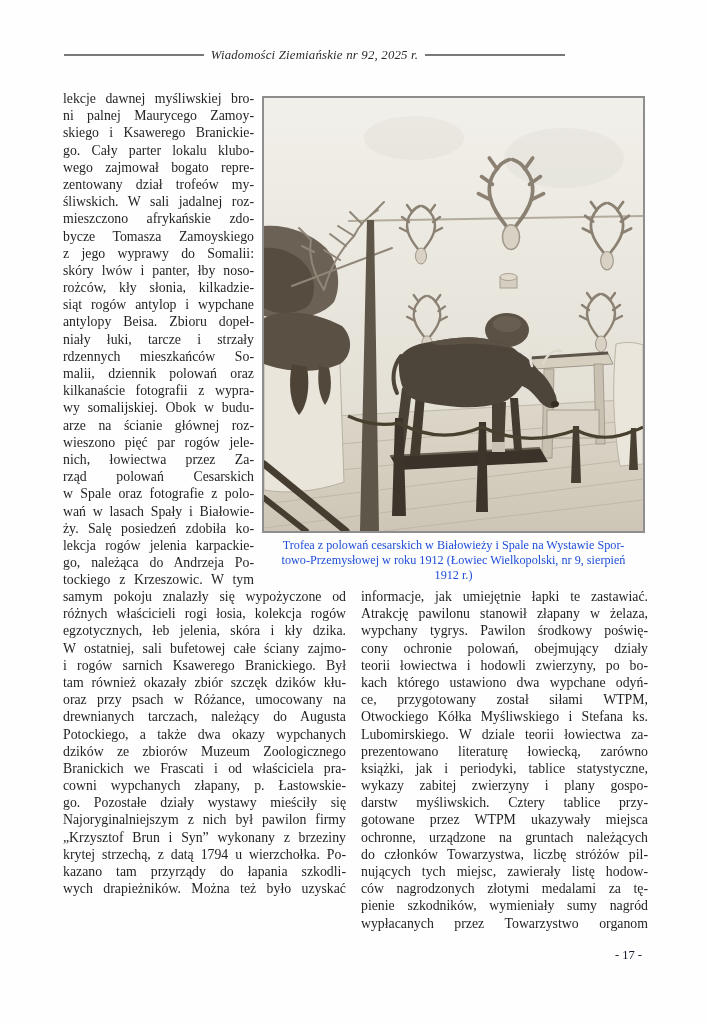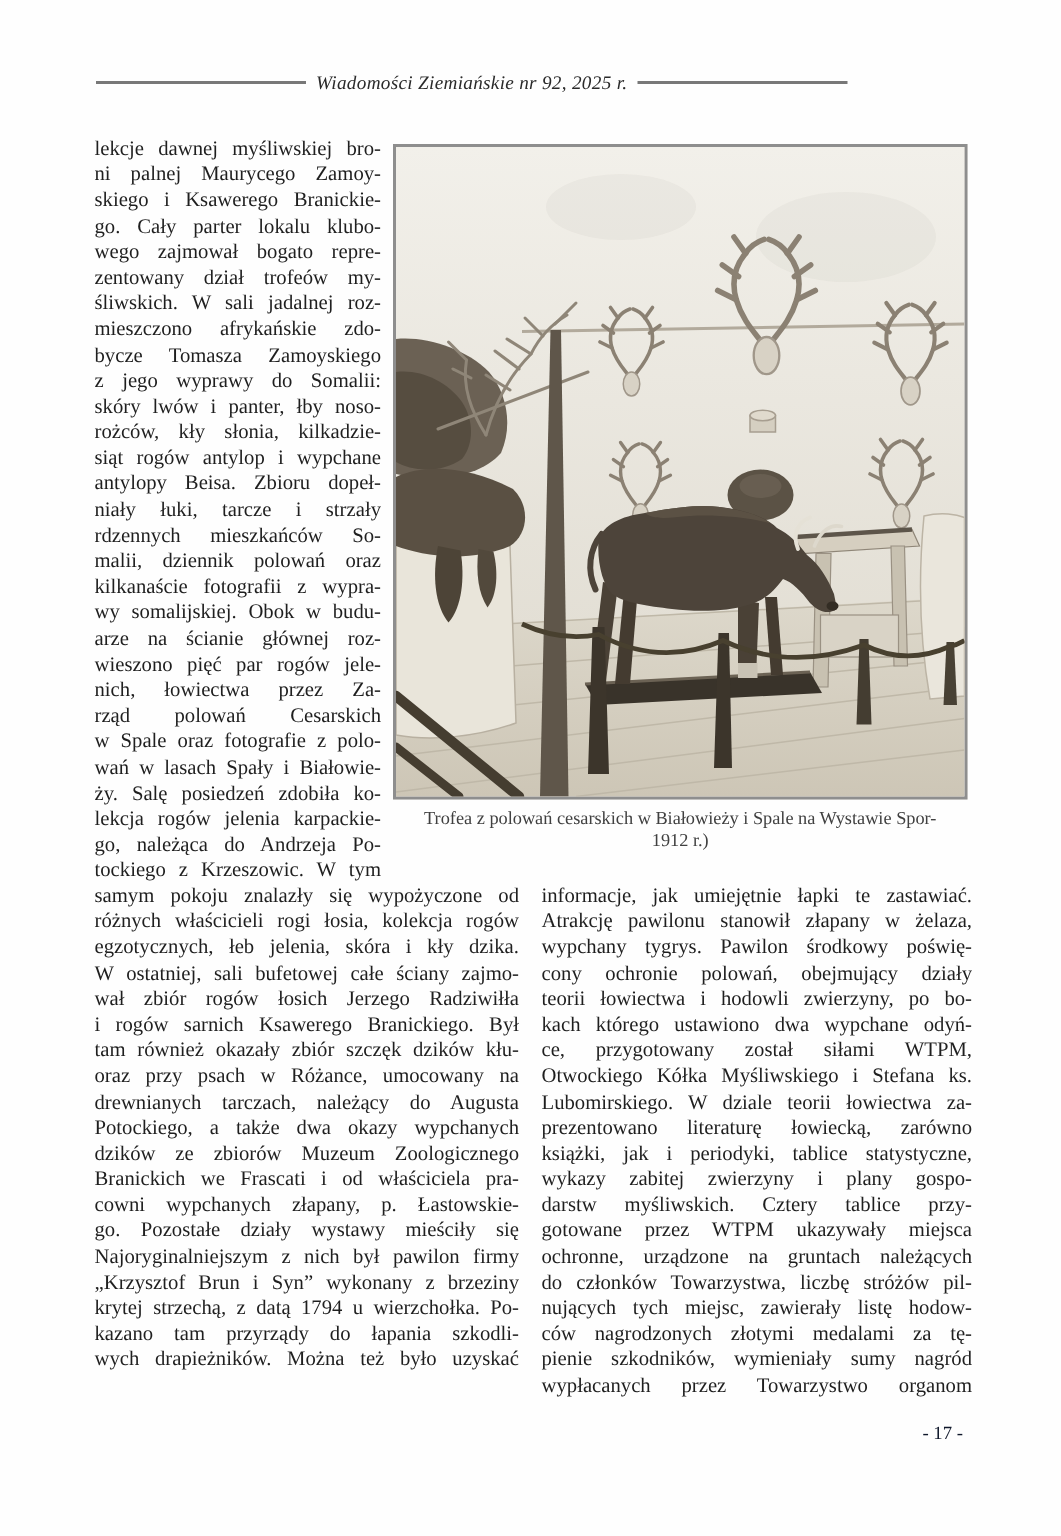--- a/index.html
+++ b/index.html
@@ -36,21 +36,21 @@
   .photo-frame{
     position:absolute;left:0;top:0;width:379px;height:433px;
     border:2px solid #8e8e8e;background:#edeae3;
   }
   .caption{
     position:absolute;left:0;top:442px;width:383px;
     text-align:center;
   }
   .cap-line{
     font-size:12.2px;line-height:15.2px;height:15.2px;
-    white-space:nowrap;color:#404040;
+    white-space:nowrap;color:#1d4ed8;
   }
   
   .page-number{
     position:absolute;top:948px;left:0;width:642px;
     text-align:right;font-size:12.5px;color:#0f172a;
   }
 </style>
 </head>
 <body>
 
@@ -214,30 +214,30 @@
         </g>
 
         <g stroke="#453d30" stroke-linecap="round">
           <line x1="0" y1="366" x2="82" y2="433" stroke-width="7"></line>
           <line x1="0" y1="400" x2="42" y2="433" stroke-width="6"></line>
         </g>
       </svg>
     </div>
     <figcaption class="caption">
         <div class="cap-line">Trofea z polowań cesarskich w Białowieży i Spale na Wystawie Spor-</div>
+        <div class="cap-line">towo-Przemysłowej w roku 1912 (Łowiec Wielkopolski, nr 9, sierpień</div>
         <div class="cap-line">1912 r.)</div>
       </figcaption>
   </figure>
 
   <div class="tcol lower-left">
       <div class="tline">samym pokoju znalazły się wypożyczone od</div>
       <div class="tline">różnych właścicieli rogi łosia, kolekcja rogów</div>
       <div class="tline">egzotycznych, łeb jelenia, skóra i kły dzika.</div>
       <div class="tline">W ostatniej, sali bufetowej całe ściany zajmo-</div>
-      <div class="tline">wał zbiór rogów łosich Jerzego Radziwiłła</div>
       <div class="tline">i rogów sarnich Ksawerego Branickiego. Był</div>
       <div class="tline">tam również okazały zbiór szczęk dzików kłu-</div>
       <div class="tline">oraz przy psach w Różance, umocowany na</div>
       <div class="tline">drewnianych tarczach, należący do Augusta</div>
       <div class="tline">Potockiego, a także dwa okazy wypchanych</div>
       <div class="tline">dzików ze zbiorów Muzeum Zoologicznego</div>
       <div class="tline">Branickich we Frascati i od właściciela pra-</div>
       <div class="tline">cowni wypchanych złapany, p. Łastowskie-</div>
       <div class="tline">go. Pozostałe działy wystawy mieściły się</div>
       <div class="tline">Najoryginalniejszym z nich był pawilon firmy</div>

